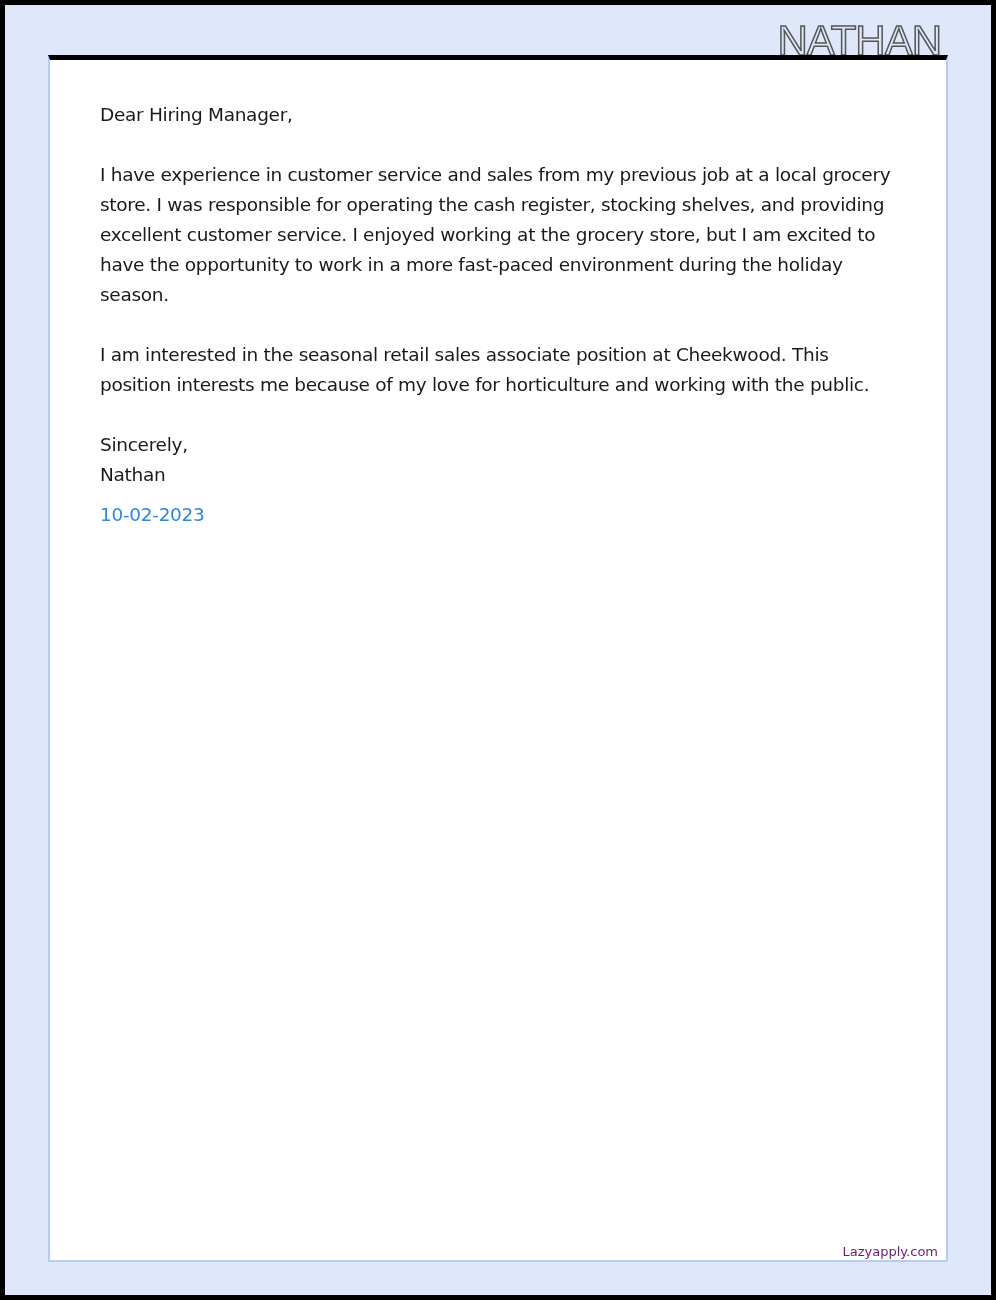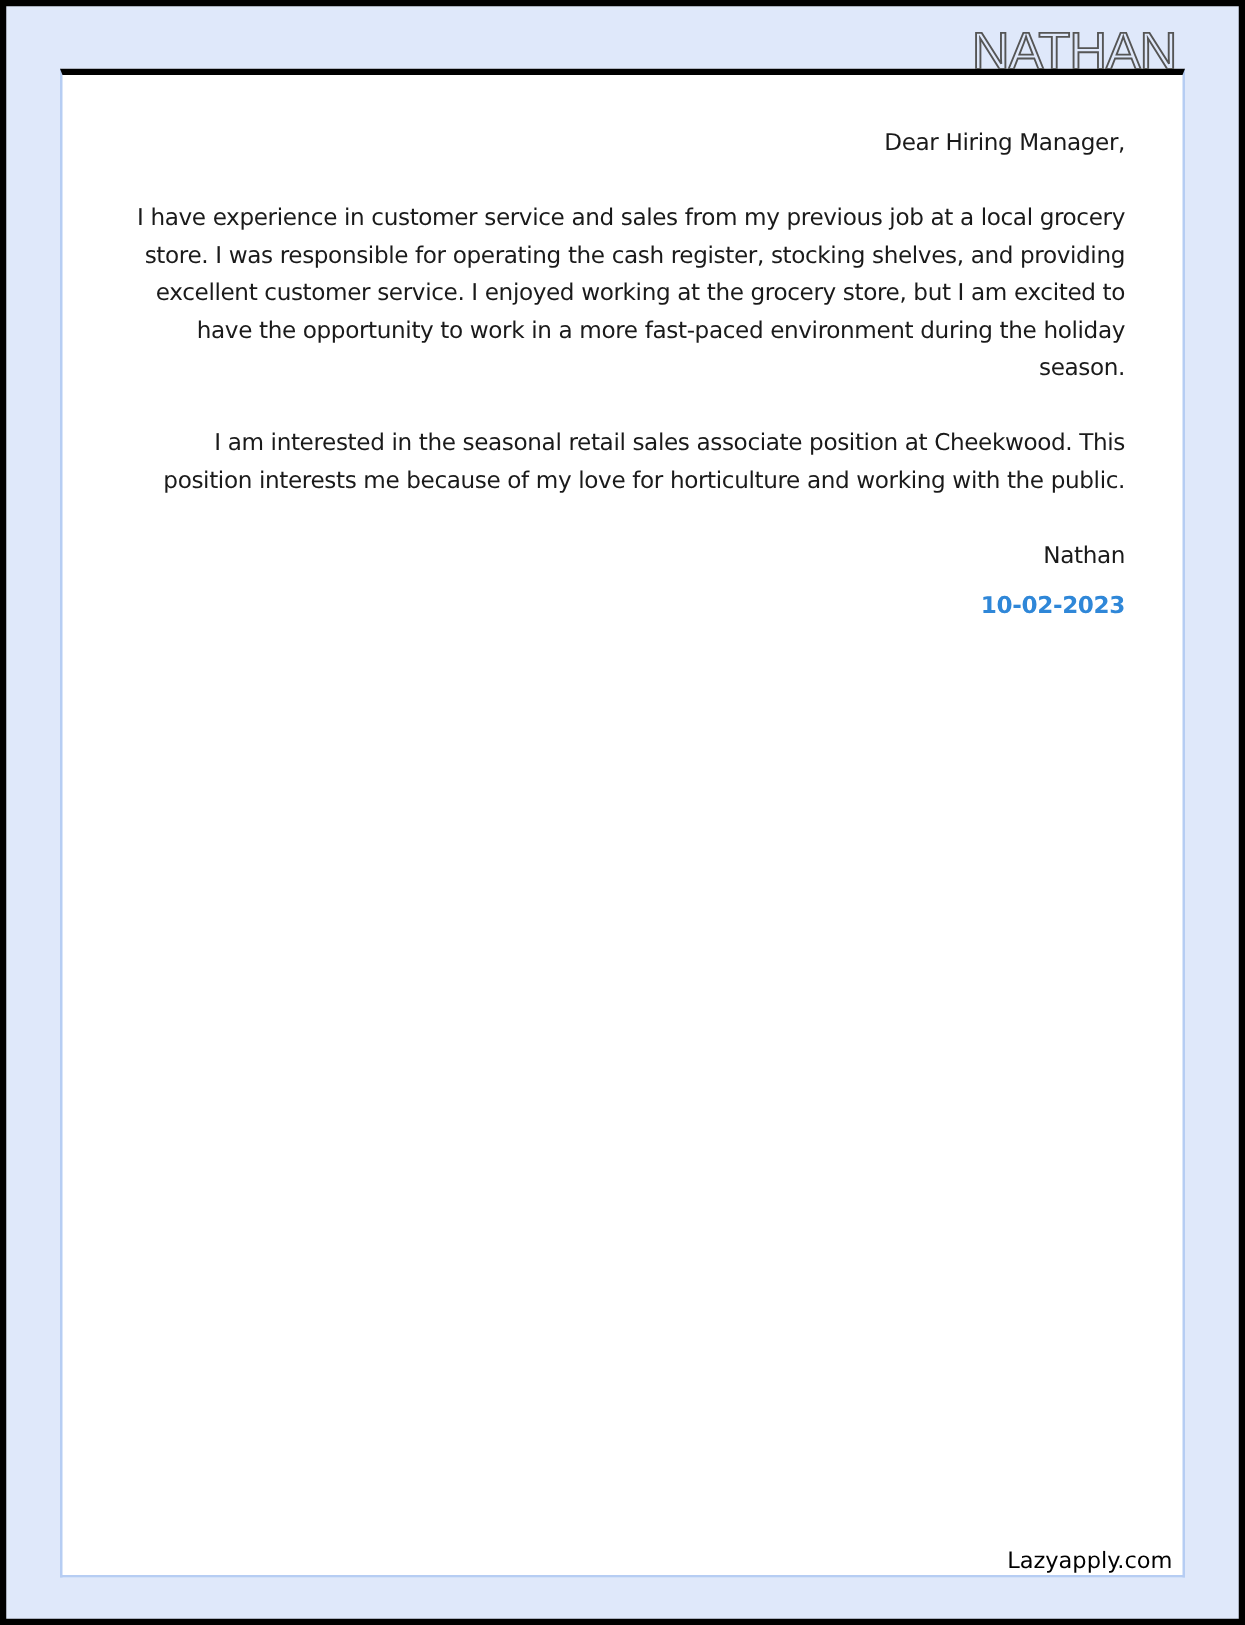--- a/index.html
+++ b/index.html
@@ -18,44 +18,44 @@
       line-height: 48px;
     }
     .page {
       position: absolute; left: 43px; top: 50px;
       width: 900px; height: 1207px; box-sizing: border-box;
       background: #fff;
       border-top: 5px solid #000;
       border-left: 2px solid #b6cdf3;
       border-right: 2px solid #b6cdf3;
       border-bottom: 2px solid #b6cdf3;
-      text-align: right;
     }
     .content {
       position: absolute; left: 50px; top: 40px; width: 800px;
       font-size: 18.5px; line-height: 30px; color: #1a1a1a;
       letter-spacing: -0.3px;
     }
     .content p { margin: 0 0 30px 0; }
     .content p.closing { margin: 0; }
     .date {
-      color: #2f87d8; margin-top: 10px; font-size: 18.5px; font-weight: bold;
+      color: #2f87d8; margin-top: 10px; font-size: 18.5px;
     }
     .footer {
       position: absolute; right: 8px; bottom: 1px;
-      font-size: 18px; color: #000000;
+      font-size: 13px; color: #701a75;
     }
   </style>
 </head>
 <body>
 
 <div class="title">NATHAN</div>
 
 <div class="page">
   <div class="content">
     <p>Dear Hiring Manager,</p>
     <p>I have experience in customer service and sales from my previous job at a local grocery store. I was responsible for operating the cash register, stocking shelves, and providing excellent customer service. I enjoyed working at the grocery store, but I am excited to have the opportunity to work in a more fast-paced environment during the holiday season.</p>
     <p>I am interested in the seasonal retail sales associate position at Cheekwood. This position interests me because of my love for horticulture and working with the public.</p>
+    <p class="closing">Sincerely,</p>
     <p class="closing">Nathan</p>
     <div class="date">10-02-2023</div>
   </div>
   <div class="footer">Lazyapply.com</div>
 </div>
 
 </body></html>

